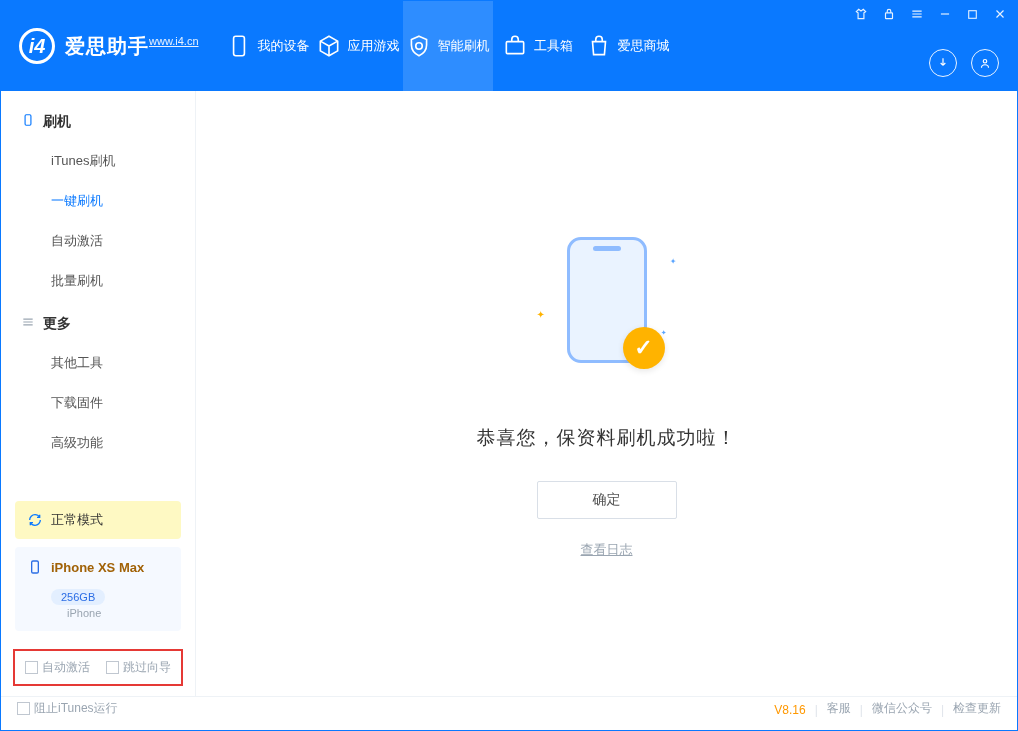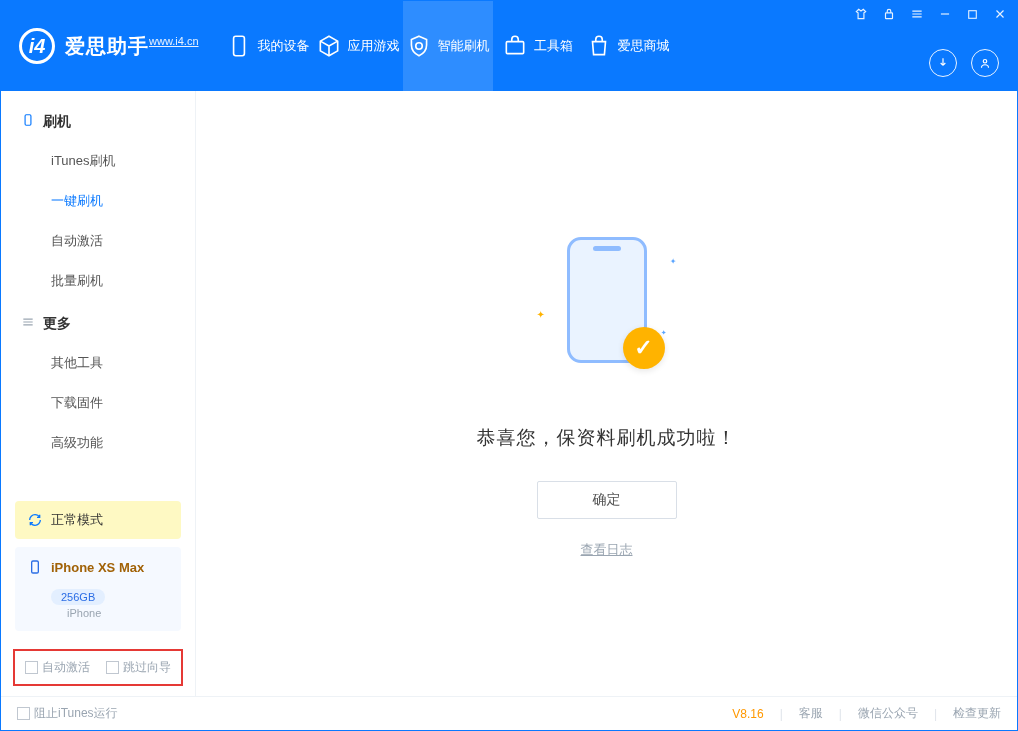--- a/index.html
+++ b/index.html
@@ -40,21 +40,21 @@
 .phone { position: absolute; left: 50%; top: 8px; transform: translateX(-50%); width: 80px; height: 126px; border: 3px solid #8fbcff; border-radius: 14px; background: #eaf3ff; }
 .phone:before { content: ""; position: absolute; left: 50%; top: 6px; transform: translateX(-50%); width: 28px; height: 5px; border-radius: 3px; background: #8fbcff; }
 .check { position: absolute; right: 32px; bottom: 30px; width: 42px; height: 42px; border-radius: 50%; background: #ffb300; display: flex; align-items: center; justify-content: center; color: #fff; font-size: 22px; font-weight: 700; box-shadow: 0 2px 6px rgba(0,0,0,.1); }
 .sparkle { position: absolute; color: #ffb300; font-size: 10px; }
 .s1 { left: 20px; top: 80px; }
 .s2 { right: 20px; top: 28px; color: #5aa5ff; font-size: 8px; }
 .s3 { right: 30px; top: 100px; color: #5aa5ff; font-size: 7px; }
 .msg { font-size: 19px; color: #333; margin-bottom: 30px; letter-spacing: 1px; }
 .okbtn { width: 140px; height: 38px; border: 1px solid #d9dfe7; background: #fff; font-size: 14px; color: #555; cursor: pointer; border-radius: 2px; margin-bottom: 22px; }
 .loglink { font-size: 13px; color: #9aa5b1; text-decoration: underline; cursor: pointer; }
-.statusbar { height: 34px; border-top: 1px solid #eef2f6; display: flex; align-items: center; padding: 13px 16px; font-size: 12px; color: #9aa5b1; gap: 16px; }
+.statusbar { height: 34px; border-top: 1px solid #eef2f6; display: flex; align-items: flex-end; padding: 13px 16px; font-size: 12px; color: #9aa5b1; gap: 9px; }
 .statusbar .sep { color: #e0e5eb; }
 .statusbar .fill { flex: 1; }
 .statusbar span.link { cursor: pointer; }
 .ver { color: #ff9800; }
 </style>
 </head>
 <body>
 
 <div class="window">
 

